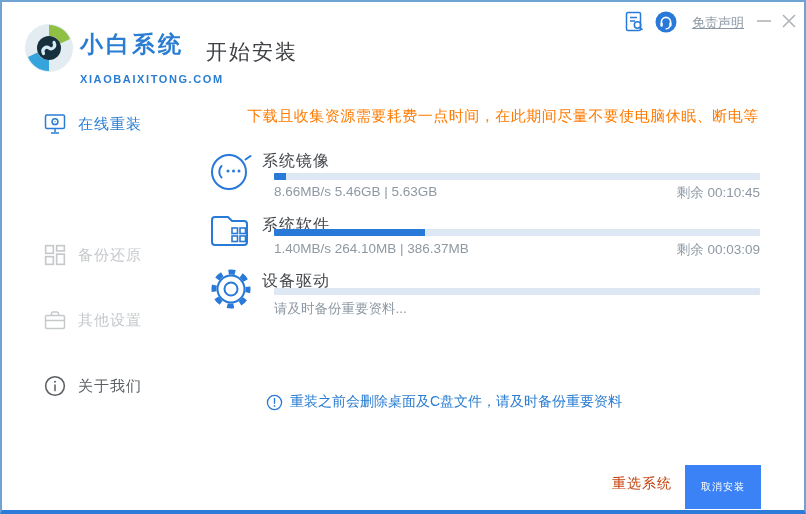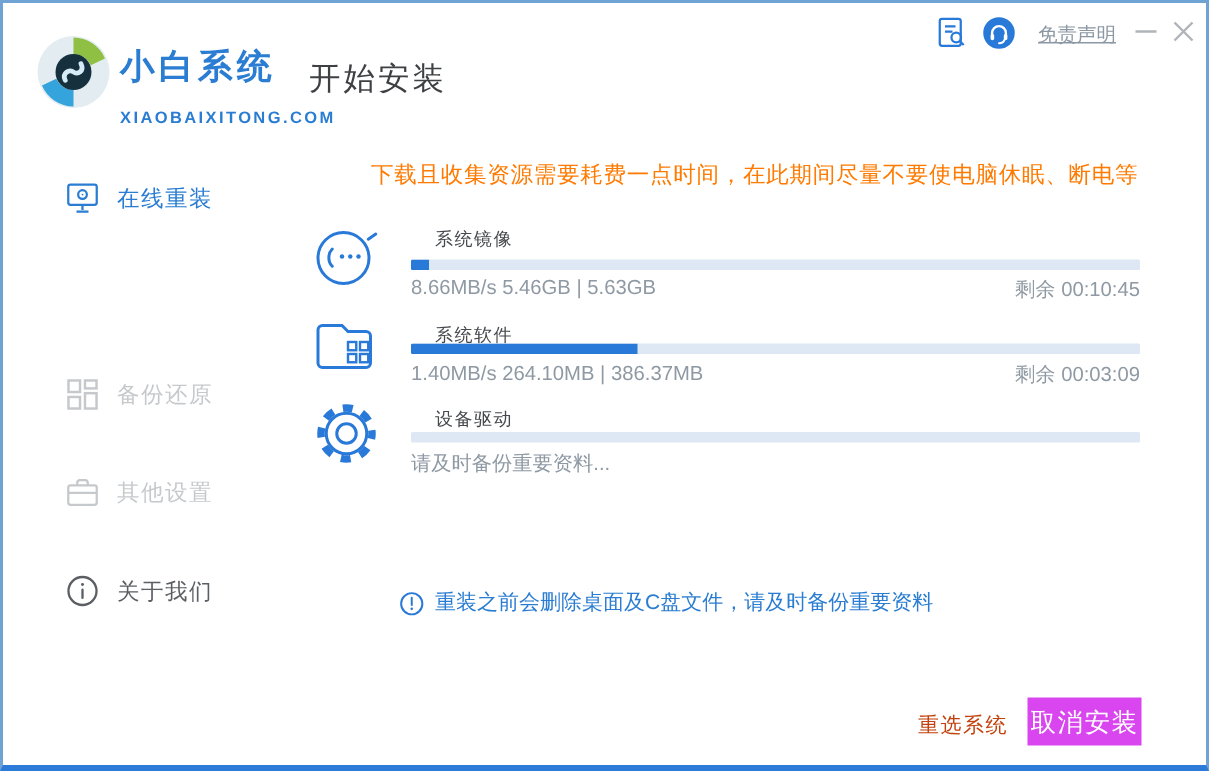--- a/index.html
+++ b/index.html
@@ -16,48 +16,48 @@
   .brand-domain { font-size:11px; letter-spacing:1.6px; color:#2a7dd2; margin-top:13px; font-weight:bold; }
   .page-title { position:absolute; left:204px; top:36px; font-size:21px; color:#3e4044; letter-spacing:2px; }
   .tb-icon { position:absolute; top:9px; width:22px; height:22px; cursor:pointer; }
   .icon-filesearch { left:622px; }
   .icon-support { left:653px; }
   .disclaimer { position:absolute; left:690px; top:12px; font-size:13px; color:#8b97a3; text-decoration:underline; cursor:pointer; }
   .win-btn { position:absolute; top:9px; width:20px; height:20px; cursor:pointer; }
   .btn-min { left:752px; }
   .btn-close { left:777px; }
   
-  .sidebar { position:absolute; left:0; top:90px; width:200px; bottom:0; background:#fff;font-family:Liberation Mono, monospace; }
+  .sidebar { position:absolute; left:0; top:82px; width:200px; bottom:0; background:#fff;font-family:Liberation Mono, monospace; }
   .side-item { position:absolute; left:0; width:100%; height:34px; display:flex; align-items:center; cursor:pointer; }
   .side-item .s-icon { position:absolute; left:42px; width:22px; height:22px; display:flex; align-items:center; }
   .side-item .s-label { position:absolute; left:76px; font-size:15px; letter-spacing:1px; }
   .side-item.active { color:#2a7dd2; }
   .side-item.active .s-label { color:#2a7dd2; }
   .side-item.dim { color:#c6c9cc; }
   .side-item.dim .s-label { color:#c6c9cc; }
   .side-item.dark { color:#5b5f63; }
   .side-item.dark .s-label { color:#5b5f63; }
   .active-bar { position:absolute; left:0; top:98px; width:4px; height:60px; background:#2a7dd2; }
   
   .warning { position:absolute; left:210px; right:10px; top:105px; text-align:center; font-size:15px; color:#ff7a00; letter-spacing:0.5px; }
   .task-icon { position:absolute; left:206px; width:46px; height:46px; }
   .t1 { top:146px; } .t2 { top:206px; } .t3 { top:264px; }
-  .task-name { position:absolute; left:288px; font-size:12px; color:#45484c; letter-spacing:1px; }
+  .task-name { position:absolute; left:260px; font-size:16px; color:#45484c; letter-spacing:1px; }
   .n1 { top:149px; } .n2 { top:213px; } .n3 { top:269px; }
   .task-bar { position:absolute; left:272px; width:486px; height:7px; background:#dde8f4; border-radius:1px; overflow:hidden; }
   .b1 { top:171px; } .b2 { top:227px; } .b3 { top:286px; }
   .task-fill { height:100%; background:#2979d8; width:0; }
   .task-meta { position:absolute; left:272px; width:486px; display:flex; justify-content:space-between; font-size:13.5px; color:#8e99a3; }
   .m1 { top:182px; } .m2 { top:239px;gap:20px; } .m3 { top:298px; }
   
   .note { position:absolute; left:264px; top:391px; display:flex; align-items:flex-end; gap:7px; color:#2a7dd2; font-size:14px; }
   .note svg { flex:0 0 auto; }
   .reselect-link { position:absolute; left:610px; top:473px; font-size:14px; color:#c2410c; cursor:pointer; letter-spacing:1px; }
-  .cancel-btn { position:absolute; left:683px; top:463px; width:76px; height:32px; background:#d946ef; color:#ffffff;
-    font-size:17px; border:none; letter-spacing:1px; cursor:pointer; display:flex; align-items:center; justify-content:center; }
+  .cancel-btn { position:absolute; left:683px; top:463px; width:76px; height:44px; background:#3b82f6; color:#ffffff;
+    font-size:10px; border:none; letter-spacing:1px; cursor:pointer; display:flex; align-items:center; justify-content:center; }
 </style>
 </head>
 <body>
 
 <div class="window">
 
   <svg class="logo-mark" viewBox="0 0 50 50">
     <circle cx="25" cy="25" r="24" fill="#e3ecf1"></circle>
     <path d="M25 2 a23 23 0 0 1 21 14 l-9.5 4.5 a12.5 12.5 0 0 0 -11.5 -7.5 z" fill="#8fc043"></path>
     <path d="M25 48 a23 23 0 0 1 -21 -14 l9.5 -4.5 a12.5 12.5 0 0 0 11.5 7.5 z" fill="#35a3dc"></path>

